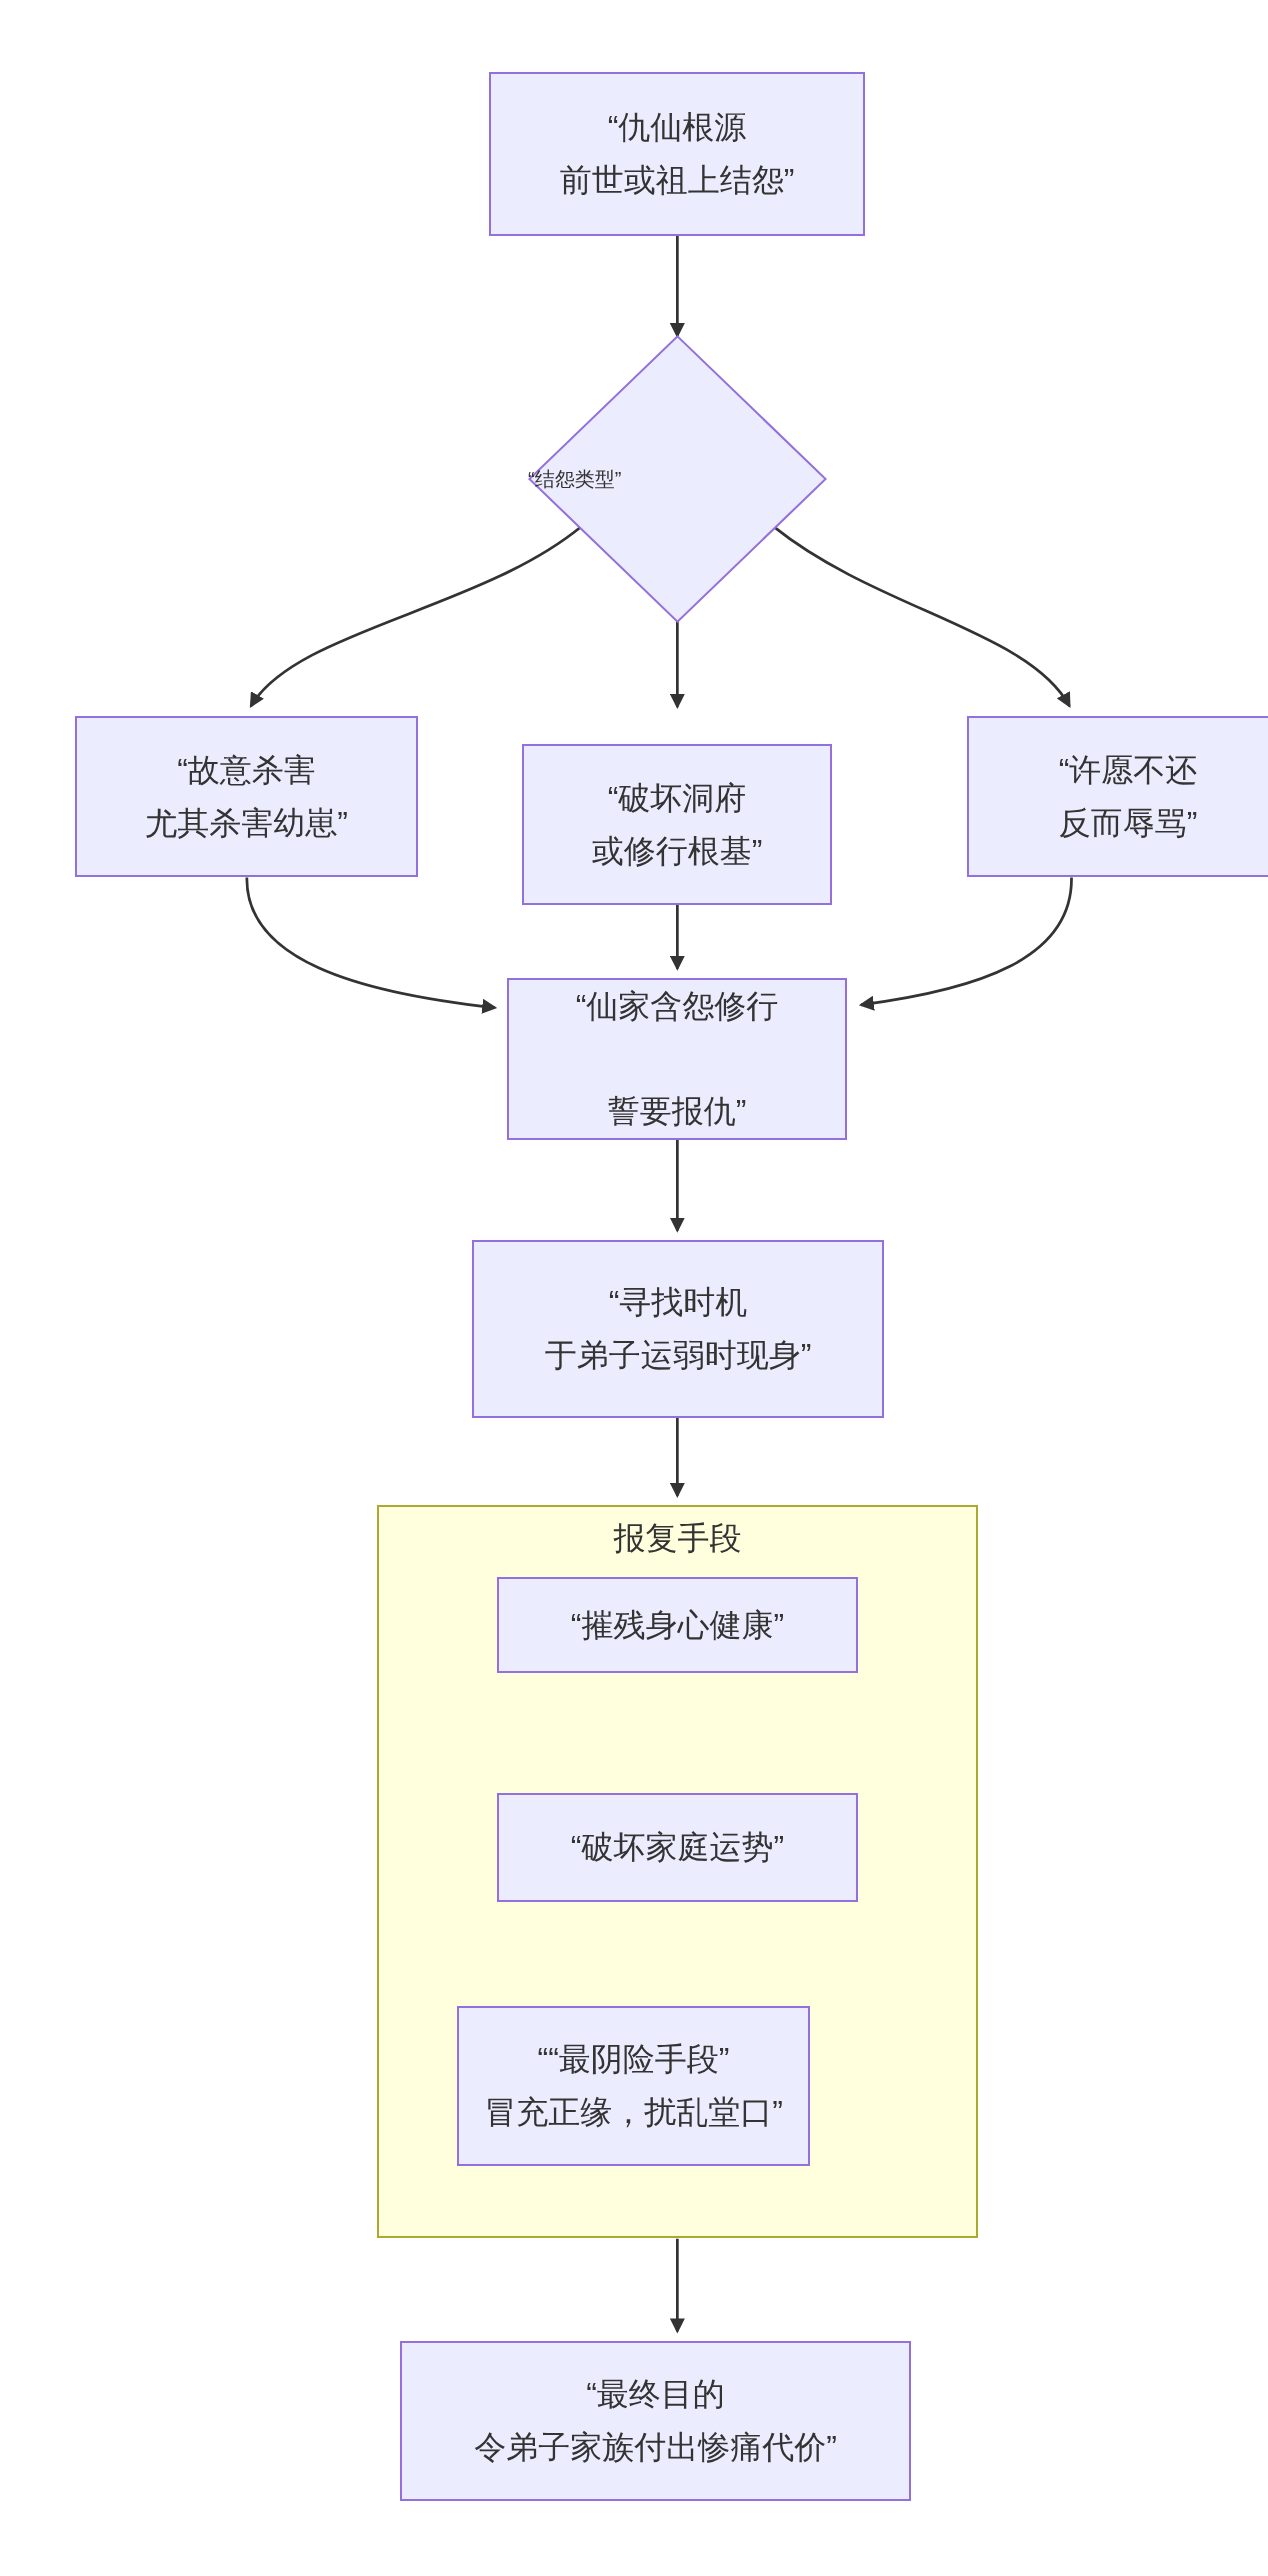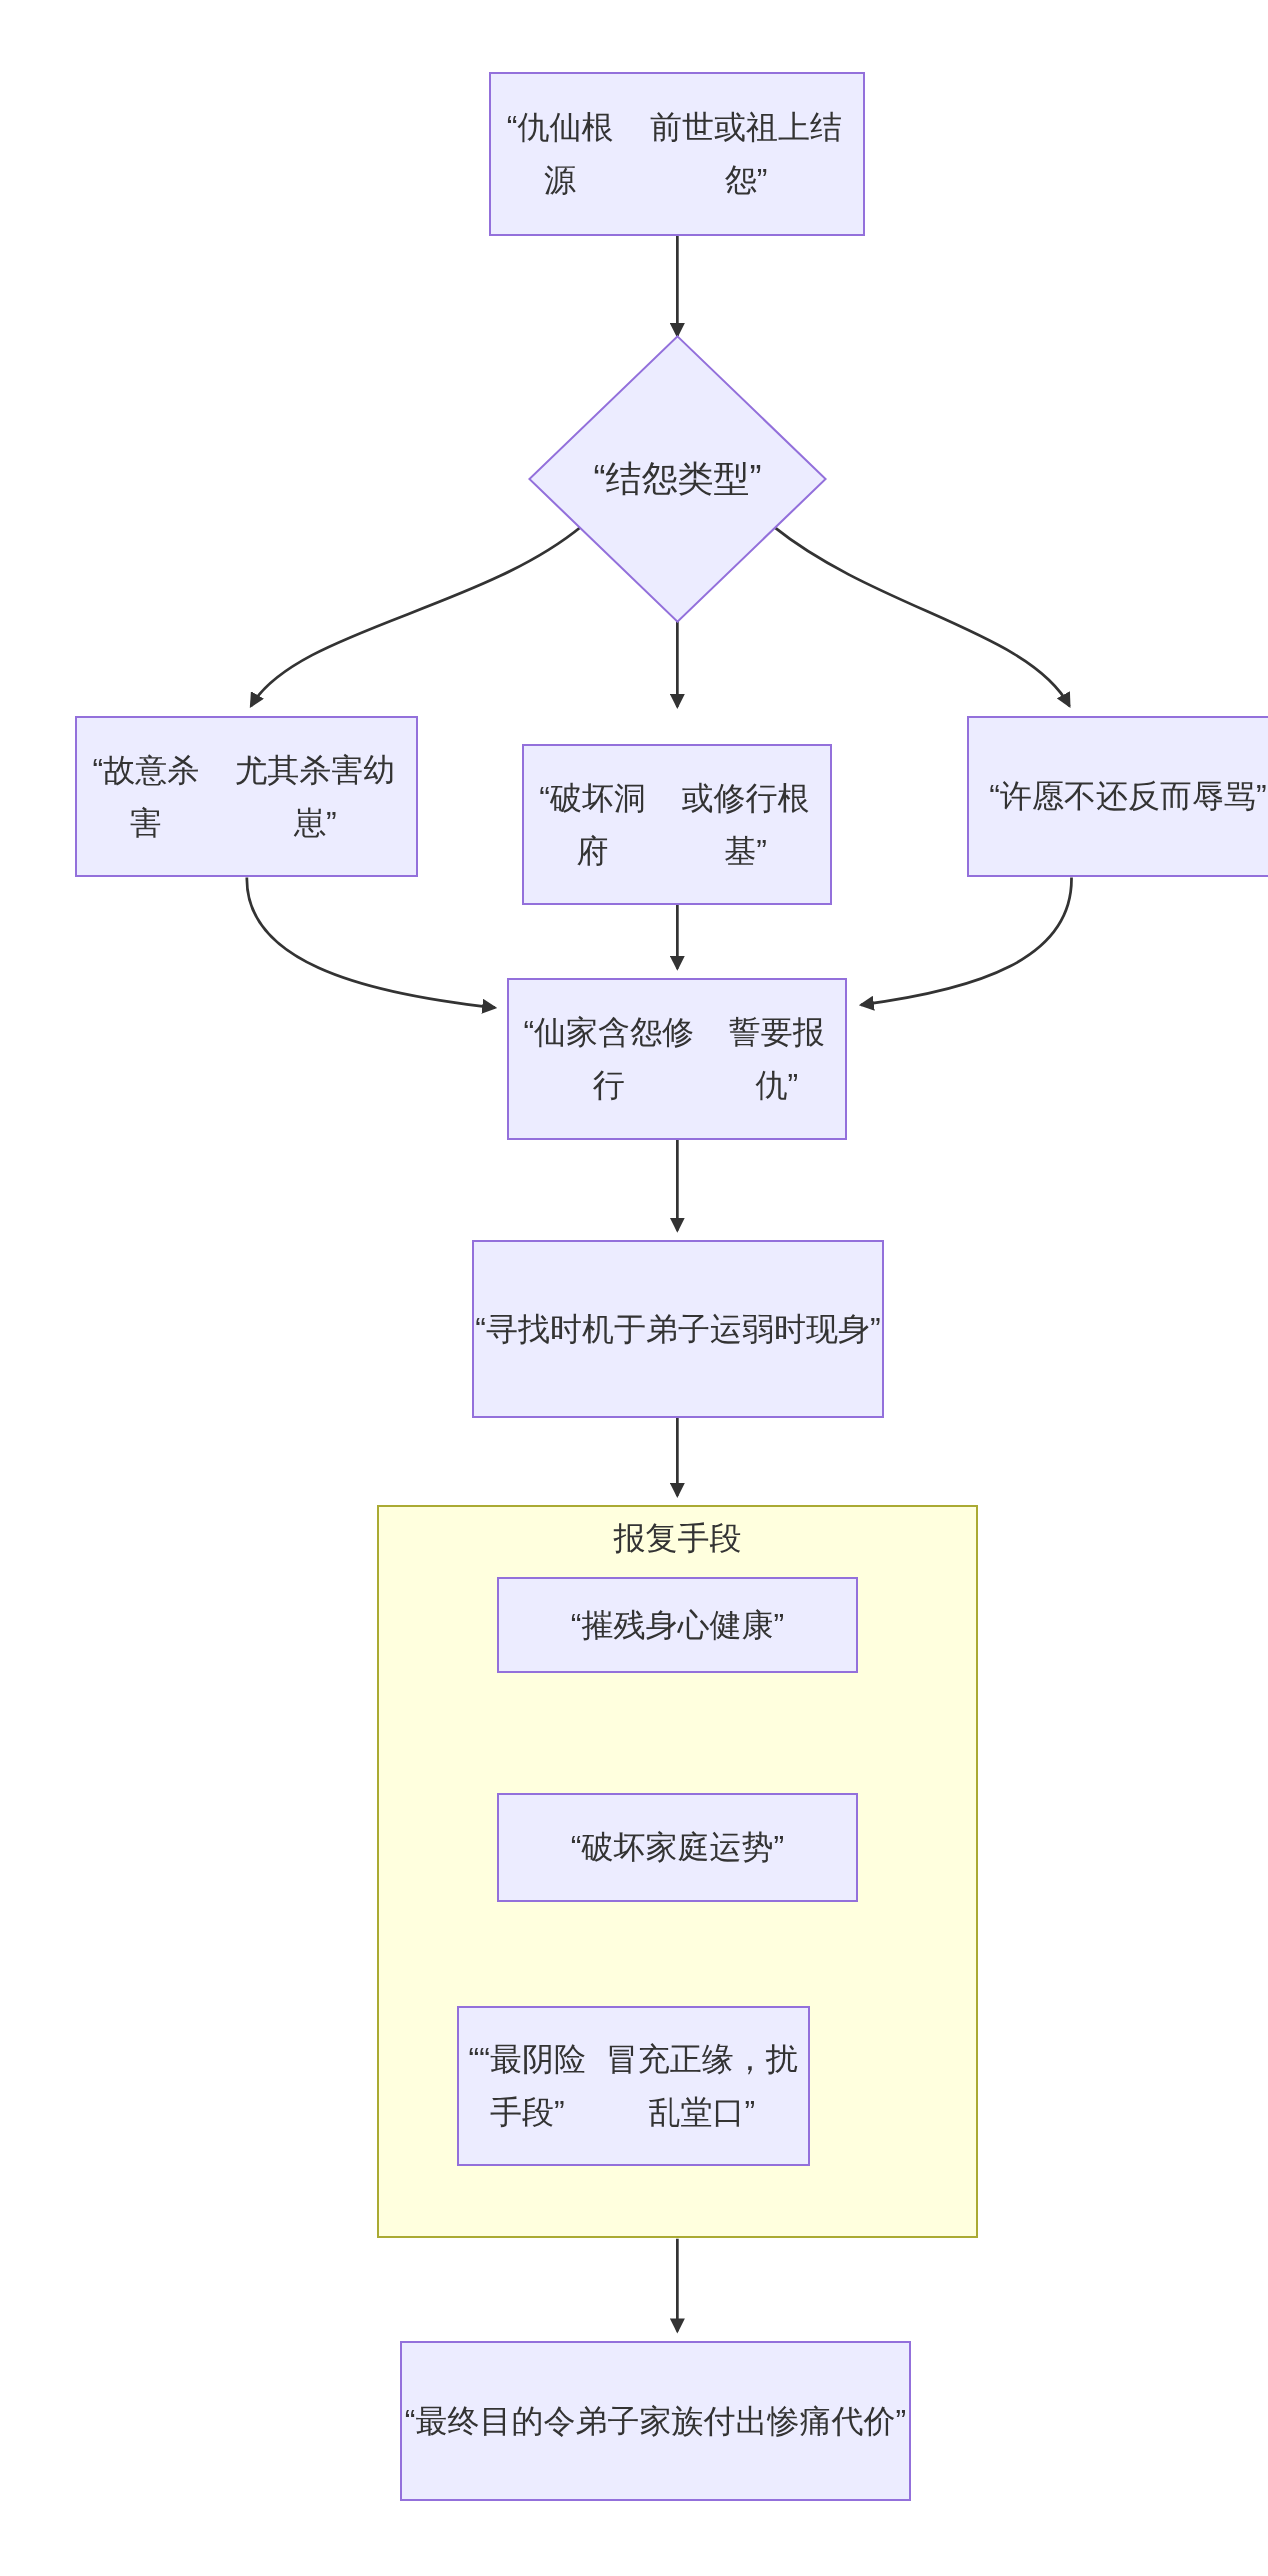--- a/index.html
+++ b/index.html
@@ -21,21 +21,21 @@
     fill: none;
     stroke: #333333;
     stroke-width: 4;
   }
   .node {
     position: absolute;
     box-sizing: border-box;
     background: #ECECFF;
     border: 2.1px solid #9370DB;
     display: flex;
-    flex-direction: row;
+    flex-direction: column;
     align-items: center;
     justify-content: center;
     text-align: center;
     font-size: 32px;
     line-height: 1.65;
     color: #333333;
   }
   .cluster {
     position: absolute;
     box-sizing: border-box;
@@ -55,22 +55,22 @@
     position: absolute;
     left: 528px; top: 335px;
     width: 299px; height: 288px;
   }
   .diamond-label {
     position: absolute;
     left: 528px; top: 335px;
     width: 299px; height: 288px;
     display: flex;
     align-items: center;
-    justify-content: center;
-    font-size: 36px;
+    justify-content: flex-start;
+    font-size: 20px;
     color: #333333;
   }
   
   .n-root      { left: 489px;  top: 72px;  width: 376px; height: 164px; }
   .n-kill      { left: 75px;  top: 716px; width: 343px; height: 161px; }
   .n-cave      { left: 522px;  top: 716px; width: 310px; height: 161px; margin-top: 28px; }
   .n-wish      { left: 967px; top: 716px; width: 322px; height: 161px; }
   .n-vow       { left: 507px;  top: 978px; width: 340px; height: 162px; justify-content: space-between; }
   .n-seek      { left: 472px;  top: 1240px; width: 412px; height: 178px; }
   .n-cluster   { left: 377px;  top: 1505px; width: 601px; height: 733px; }

